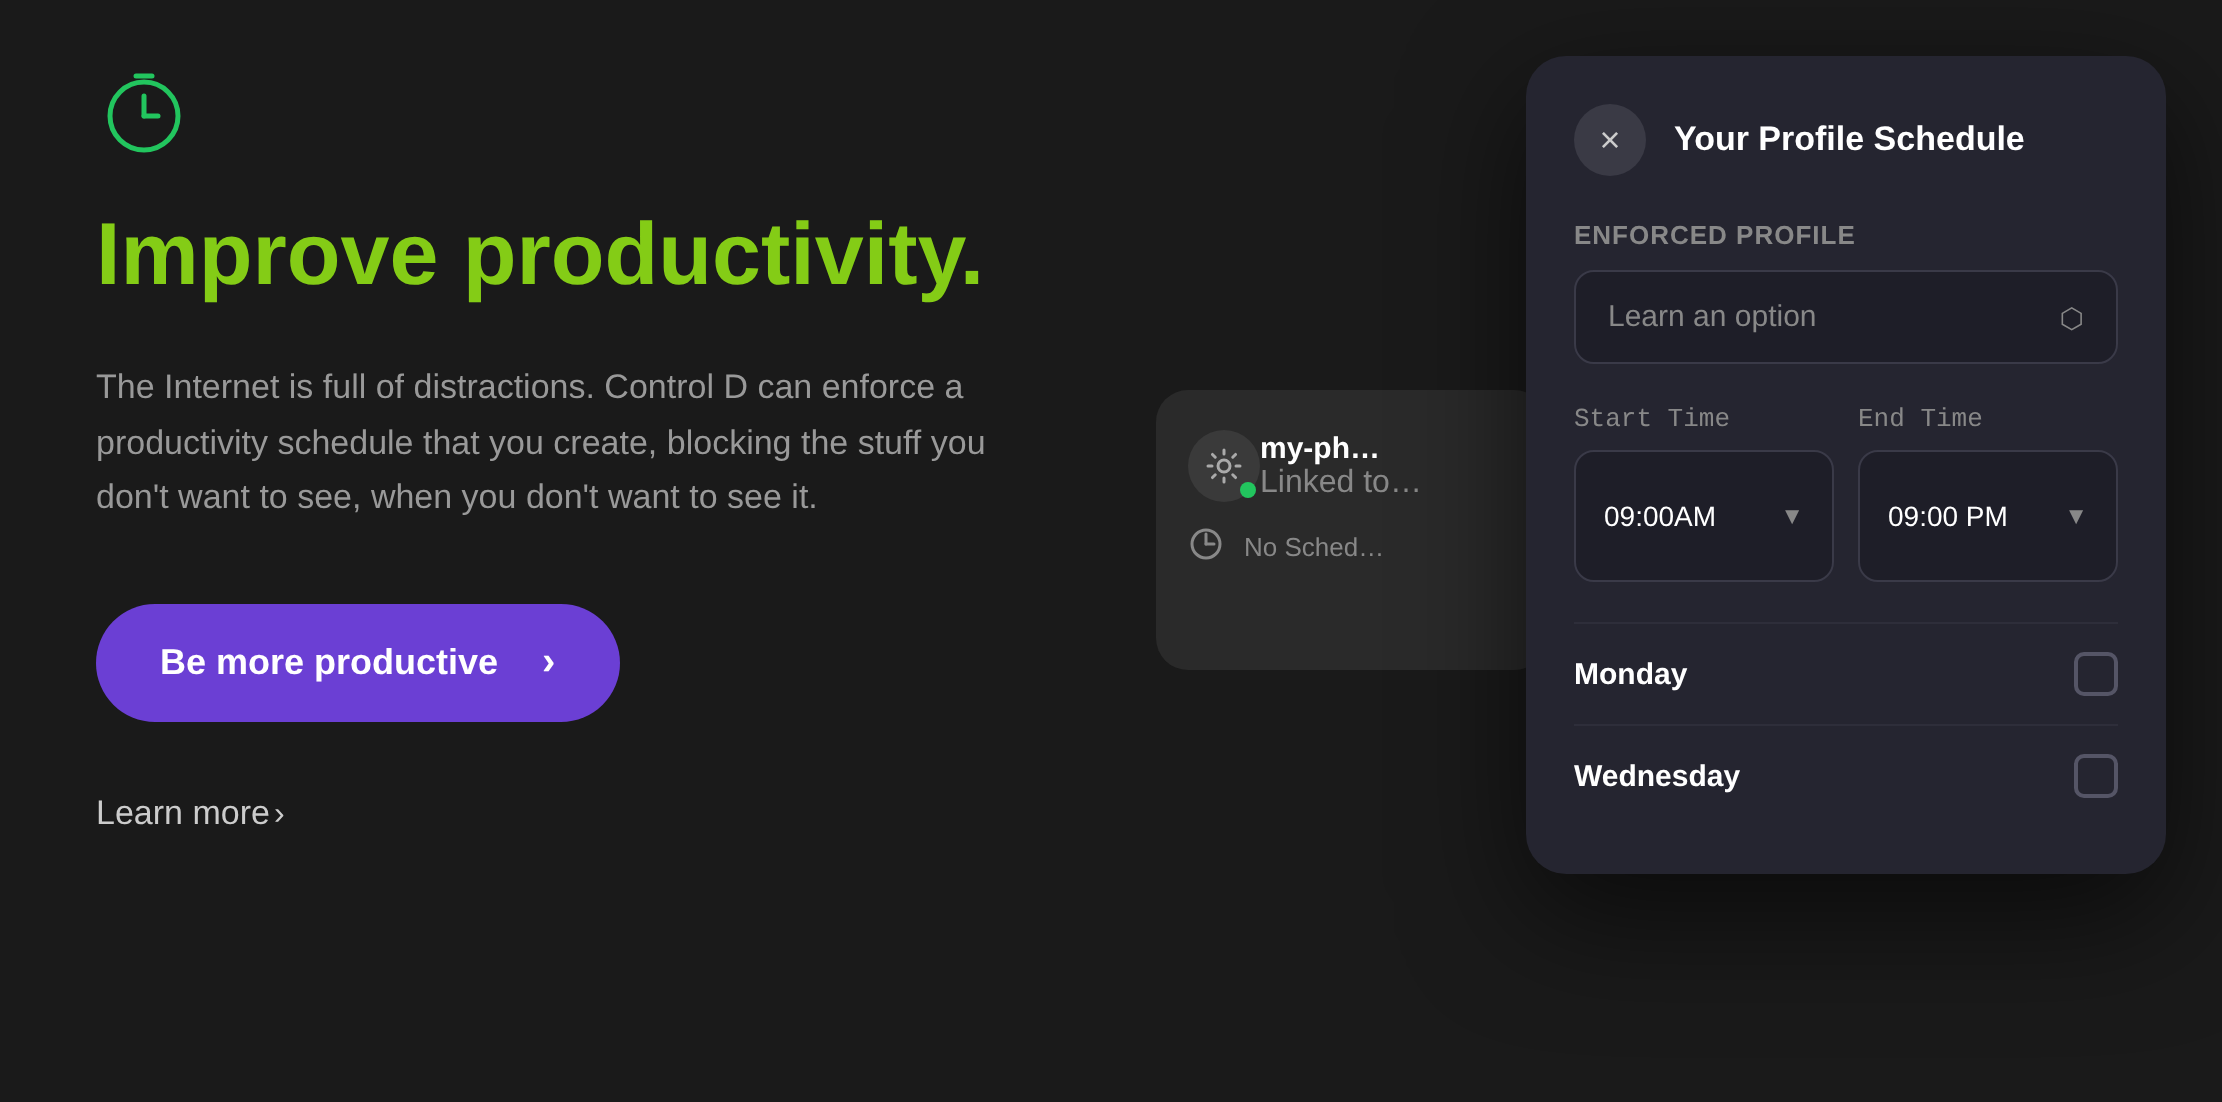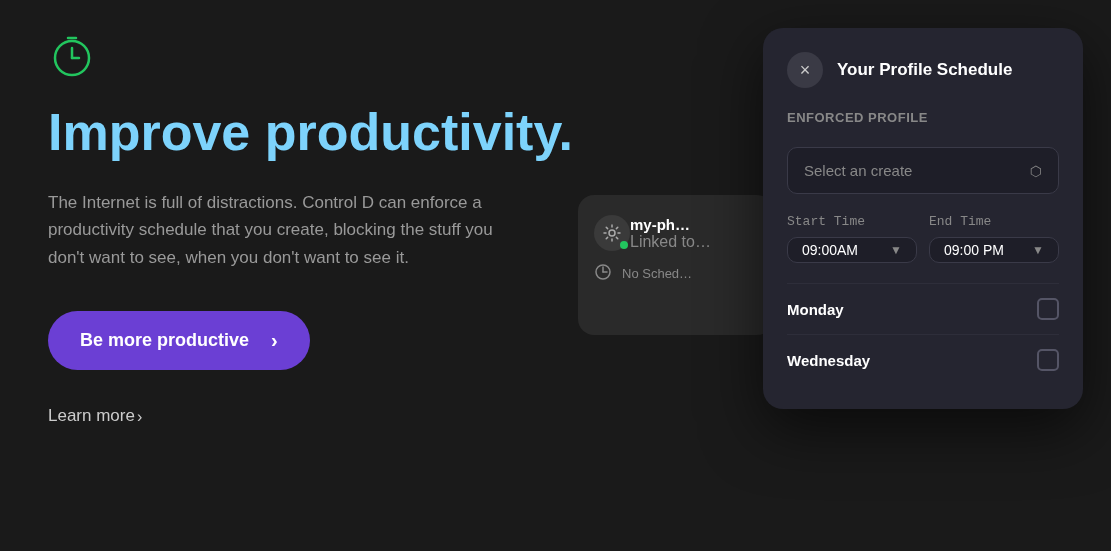--- a/index.html
+++ b/index.html
@@ -27,23 +27,23 @@
       justify-content: flex-start;
     }
 
     .clock-icon {
       width: 48px;
       height: 48px;
       margin-bottom: 24px;
     }
 
     .headline {
-      font-size: 52px;
+      font-size: 44px;
       font-weight: 800;
-      color: #7dd3fc;
+      color: #84cc16;
       line-height: 1.1;
       margin-bottom: 28px;
     }
 
     .description {
       font-size: 17px;
       color: #999999;
       line-height: 1.6;
       max-width: 480px;
       margin-bottom: 40px;
@@ -187,21 +187,21 @@
     .modal-title {
       font-size: 17px;
       font-weight: 700;
       color: #ffffff;
     }
 
     .section-label {
       font-size: 13px;
       font-weight: 600;
       color: #888888;
-      margin-bottom: 22px;
+      margin-bottom: 10px;
       text-transform: uppercase;
       letter-spacing: 0.5px;
     }
 
     .select-dropdown {
       width: 100%;
       background: #1e1e28;
       border: 1px solid #3a3a48;
       border-radius: 10px;
       padding: 14px 16px;
@@ -235,21 +235,21 @@
       margin-bottom: 8px;
       font-weight: 500;
       font-family: Liberation Mono, monospace;
     }
 
     .time-select {
       width: 100%;
       background: #1e1e28;
       border: 1px solid #3a3a48;
       border-radius: 10px;
-      padding: 4px 14px;
+      padding: 24px 14px;
       color: #ffffff;
       font-size: 14px;
       display: flex;
       align-items: center;
       justify-content: space-between;
       cursor: pointer;
     }
 
     .time-select .chevron-down {
       font-size: 12px;
@@ -335,21 +335,21 @@
   <div class="modal-header">
     <button class="close-btn">
       <span>×</span>
     </button>
     <span class="modal-title">Your Profile Schedule</span>
   </div>
 
   <div class="section-label">Enforced Profile</div>
 
   <div class="select-dropdown">
-    <span>Select an create</span>
+    <span>Learn an option</span>
     <span class="chevron">⬡</span>
   </div>
 
   <div class="time-row">
     <div class="time-group">
       <div class="time-label">Start Time</div>
       <div class="time-select">
         <span>09:00AM</span>
         <span class="chevron-down">▼</span>
       </div>

